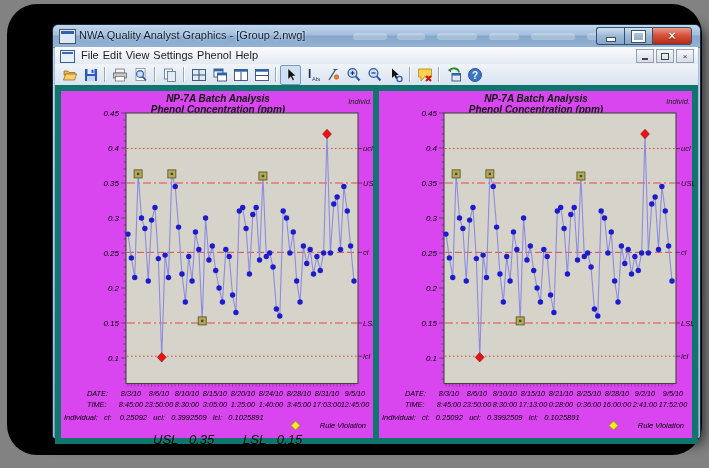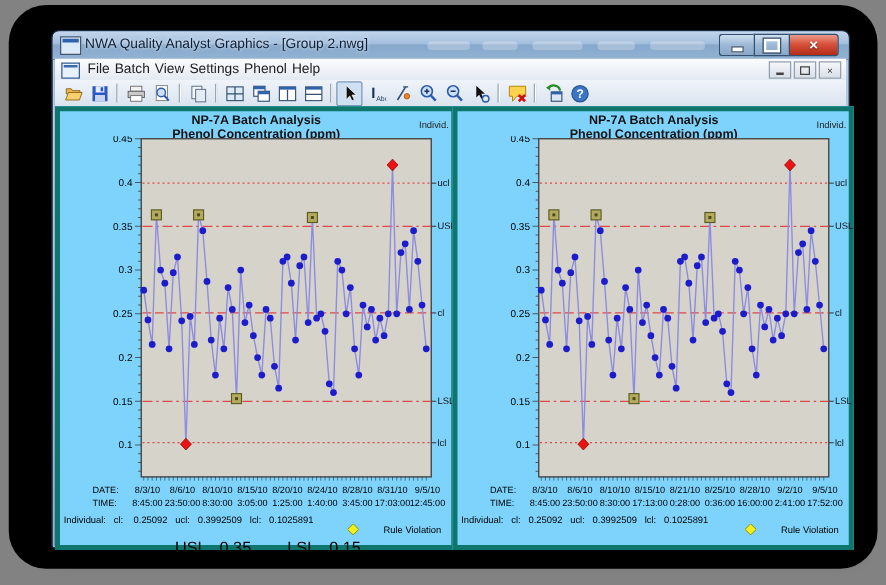--- a/index.html
+++ b/index.html
@@ -1,24 +1,24 @@
 <!DOCTYPE html>
 <html><head>
 <meta charset="utf-8">
 <style>
   html,body{margin:0;padding:0;}
   body{width:709px;height:468px;background:#828282;position:relative;overflow:hidden;
        font-family:"Liberation Sans",sans-serif;}
   .backdrop{position:absolute;left:7px;top:4px;width:695px;height:451px;background:#000;
        border-radius:30px;}
   
-  .window{position:absolute;left:41px;top:24px;width:637px;height:413px;
+  .window{position:absolute;left:52px;top:24px;width:637px;height:413px;
        background:linear-gradient(180deg,#a9c2e0 0%,#8cabcd 60%,#7796ba 100%);
        border:1px solid #182c44;border-radius:6px 6px 3px 3px;
-       box-shadow:0 0 0 1px rgba(255,255,255,.35) inset, 2px 4px 14px rgba(0,0,0,.8);}
+       box-shadow:0 0 0 1px rgba(255,255,255,.35) inset, 2px 4px 14px rgba(0,0,0,.8);padding-left:10px;}
   .titlebar{position:absolute;left:0;top:0;right:0;height:22px;
        background:linear-gradient(180deg,#c3d6ec 0%,#a3bedd 45%,#86a8cc 50%,#93b2d3 100%);
        border-radius:6px 6px 0 0;border-bottom:1px solid #6d8cb0;}
   .app-icon{position:absolute;left:6px;top:4px;width:15px;height:13px;background:#dce9f7;
        border:1px solid #44576e;}
   .app-icon:before{content:"";position:absolute;left:1px;top:1px;right:1px;height:3px;background:#2f62ad;}
   .title-text{position:absolute;left:26px;top:4px;font-size:11px;color:#0d1f36;
        text-shadow:0 0 3px rgba(255,255,255,.9);white-space:nowrap;}
   .ghost{position:absolute;top:8px;height:7px;border-radius:3px;background:rgba(255,255,255,.25);}
   .caption-buttons{position:absolute;top:2px;right:8px;display:flex;}
@@ -43,21 +43,21 @@
   .mdi-min-glyph{width:6px;height:2px;background:#444;margin-top:6px;}
   .mdi-rest-glyph{width:6px;height:5px;border:1px solid #444;}
   .toolbar{position:absolute;left:2px;right:2px;top:39px;height:21px;
        background:linear-gradient(180deg,#f0f4fa,#d9e3ef);border-bottom:1px solid #a9b5c5;
        display:flex;align-items:center;padding-left:4px;}
   .tb-btn{width:19px;height:18px;display:flex;align-items:center;justify-content:center;border:1px solid transparent;}
   .tb-btn.pressed{background:#cfe0f3;border:1px solid #7a98ba;border-radius:2px;}
   .tb-sep{width:1px;height:15px;background:#9aa6b6;border-right:1px solid #fff;margin:0 3px;}
   
   .client{position:absolute;left:2px;right:2px;top:60px;bottom:3px;background:#c9c6bf;}
-  .panel{position:absolute;top:0;width:313px;height:347px;background:#7dd3fc;border:4px solid #0f766e;}
+  .panel{position:absolute;top:0;width:313px;height:347px;background:#d946ef;border:6px solid #0f766e;font-style:italic;}
   .panel-left{left:0;}
   .panel-right{left:318px;}
   .divider{position:absolute;left:315px;top:0;width:3px;height:349px;background:#b9b6af;}
   .ctitle{position:absolute;left:41px;width:232px;text-align:center;font-size:10px;font-weight:bold;color:#111;}
   .ct1{top:2px;} .ct2{top:13px;}
   .individ{position:absolute;right:2px;top:6px;font-size:7.5px;color:#222;text-align:center;}
   .plot{position:absolute;left:0;top:20px;width:316px;height:302px;margin-left:24px;}
   svg text{font-family:"Liberation Sans",sans-serif;}
   .stats{position:absolute;left:3px;top:322px;font-size:7.5px;color:#000;white-space:pre;}
   .legend{position:absolute;right:8px;top:330px;display:flex;align-items:flex-end;gap:20px;font-size:7.5px;color:#000;}
@@ -89,21 +89,21 @@
       <div class="cap-btn cap-close">
           <span class="glyph-close">×</span>
         </div>
     </div>
   </div>
 
   <div class="menubar">
     <div class="doc-icon"></div>
     <div class="menu-items" id="menu-items">
         <span class="menu-item">File</span>
-        <span class="menu-item">Batch</span>
+        <span class="menu-item">Edit</span>
         <span class="menu-item">View</span>
         <span class="menu-item">Settings</span>
         <span class="menu-item">Phenol</span>
         <span class="menu-item">Help</span>
       </div>
     <div class="mdi-buttons">
       <div class="mdi-btn">
           <div class="mdi-min-glyph"></div>
         </div>
       <div class="mdi-btn">

